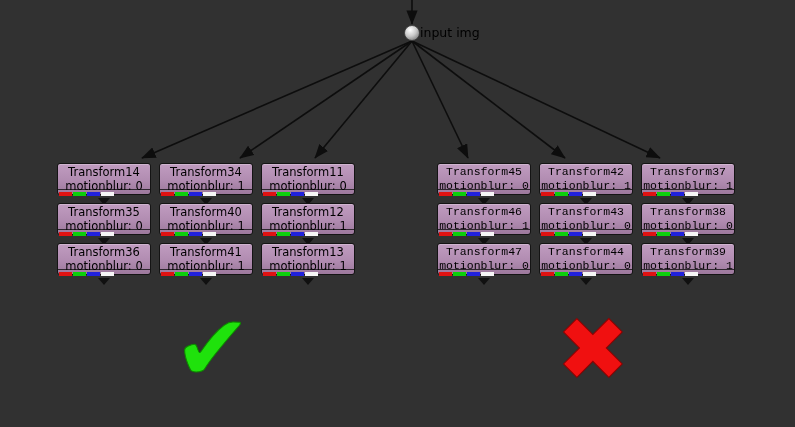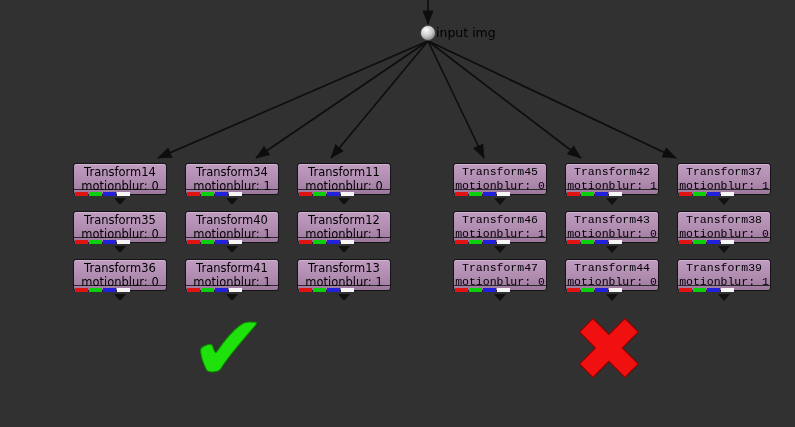--- a/index.html
+++ b/index.html
@@ -3,35 +3,36 @@
 <meta charset="utf-8">
 <style>
   html,body{margin:0;padding:0;}
   body{
     width:795px;height:427px;
     background:#313131;
     position:relative;
     overflow:hidden;
     font-family:"DejaVu Sans","Liberation Sans",sans-serif;
   }
-  #graph-canvas{position:absolute;inset:0;margin-left:16px;}
+  #graph-canvas{position:absolute;inset:0;}
   #wire-layer{position:absolute;left:0;top:0;}
 
   .input-label{
     position:absolute;left:420px;top:25px;
     font-size:12.5px;color:#000;white-space:nowrap;
   }
 
   .group{
     position:absolute;
     display:grid;
     grid-template-columns:repeat(3,94px);
     grid-auto-rows:32px;
     column-gap:18px;
     row-gap:16px;
+    gap:8px;
   }
   #group-left{left:57px;top:163px;}
   #group-right{left:437px;top:163px;font-family:Liberation Mono, monospace;}
 
   .node{
     position:relative;
     box-sizing:border-box;
     background:linear-gradient(180deg,#c09cc0 0%,#b18cb1 55%,#9c789c 100%);
     border:1px solid #141414;
     border-radius:3px;

